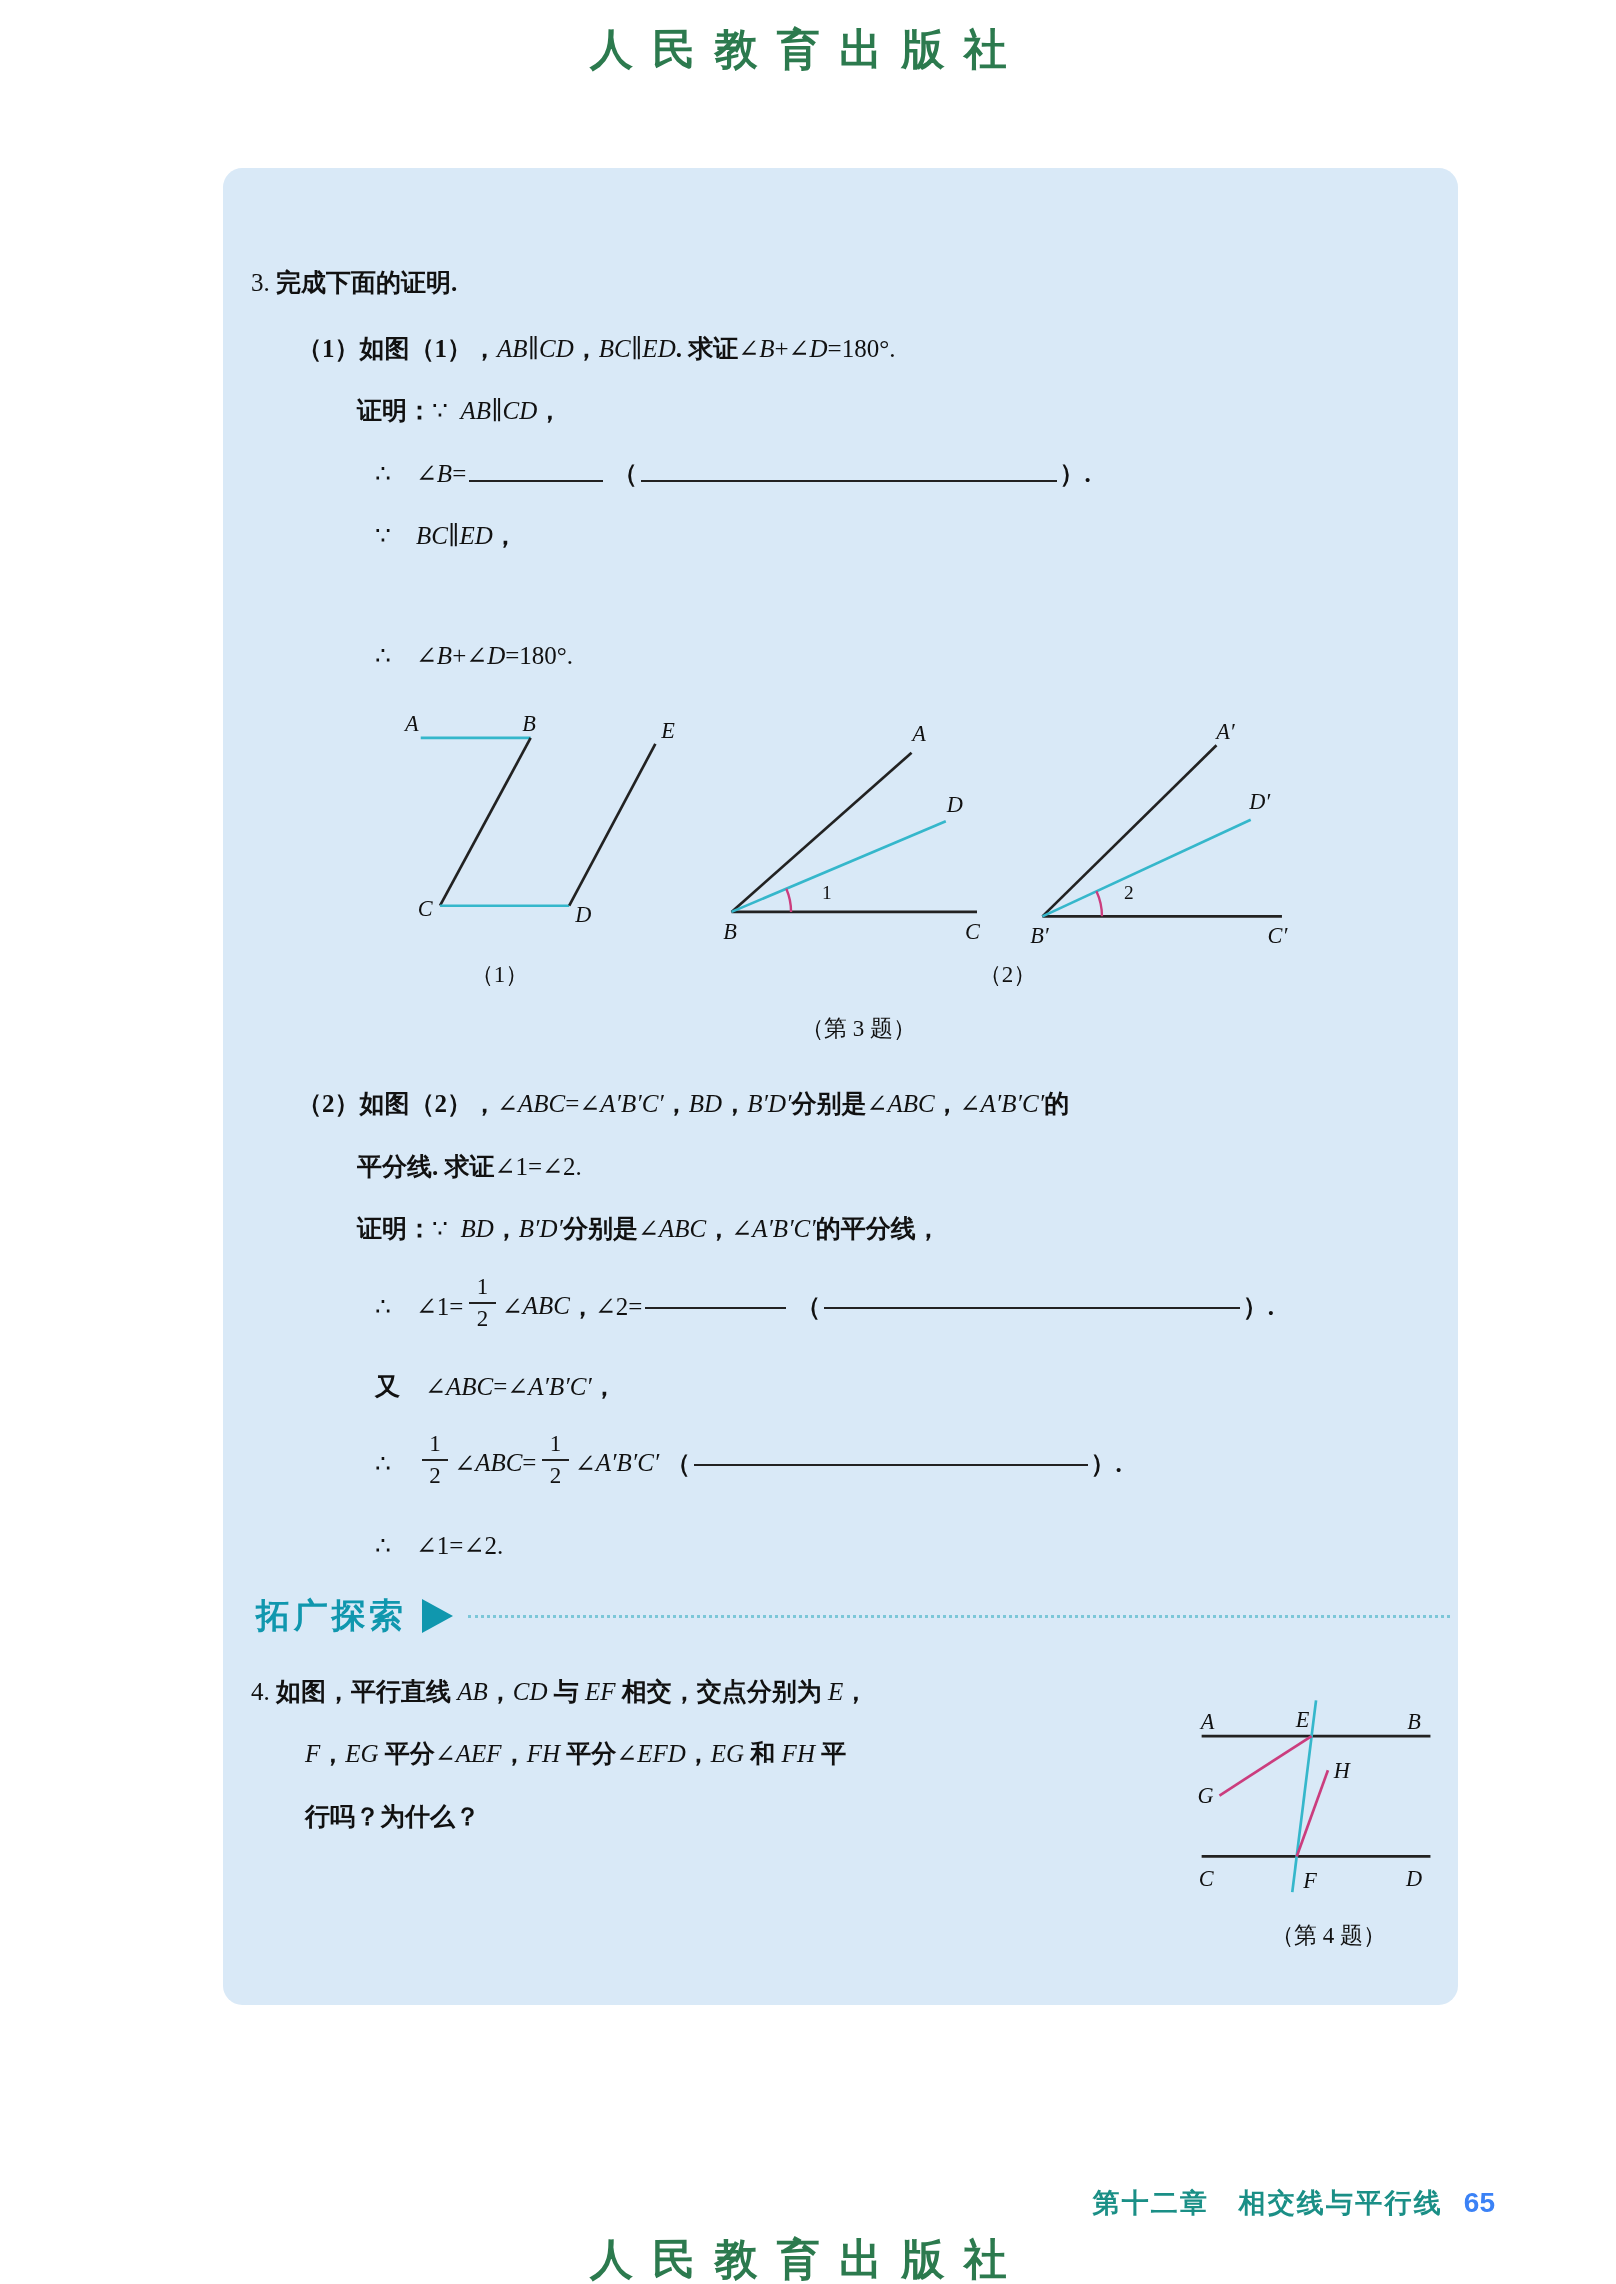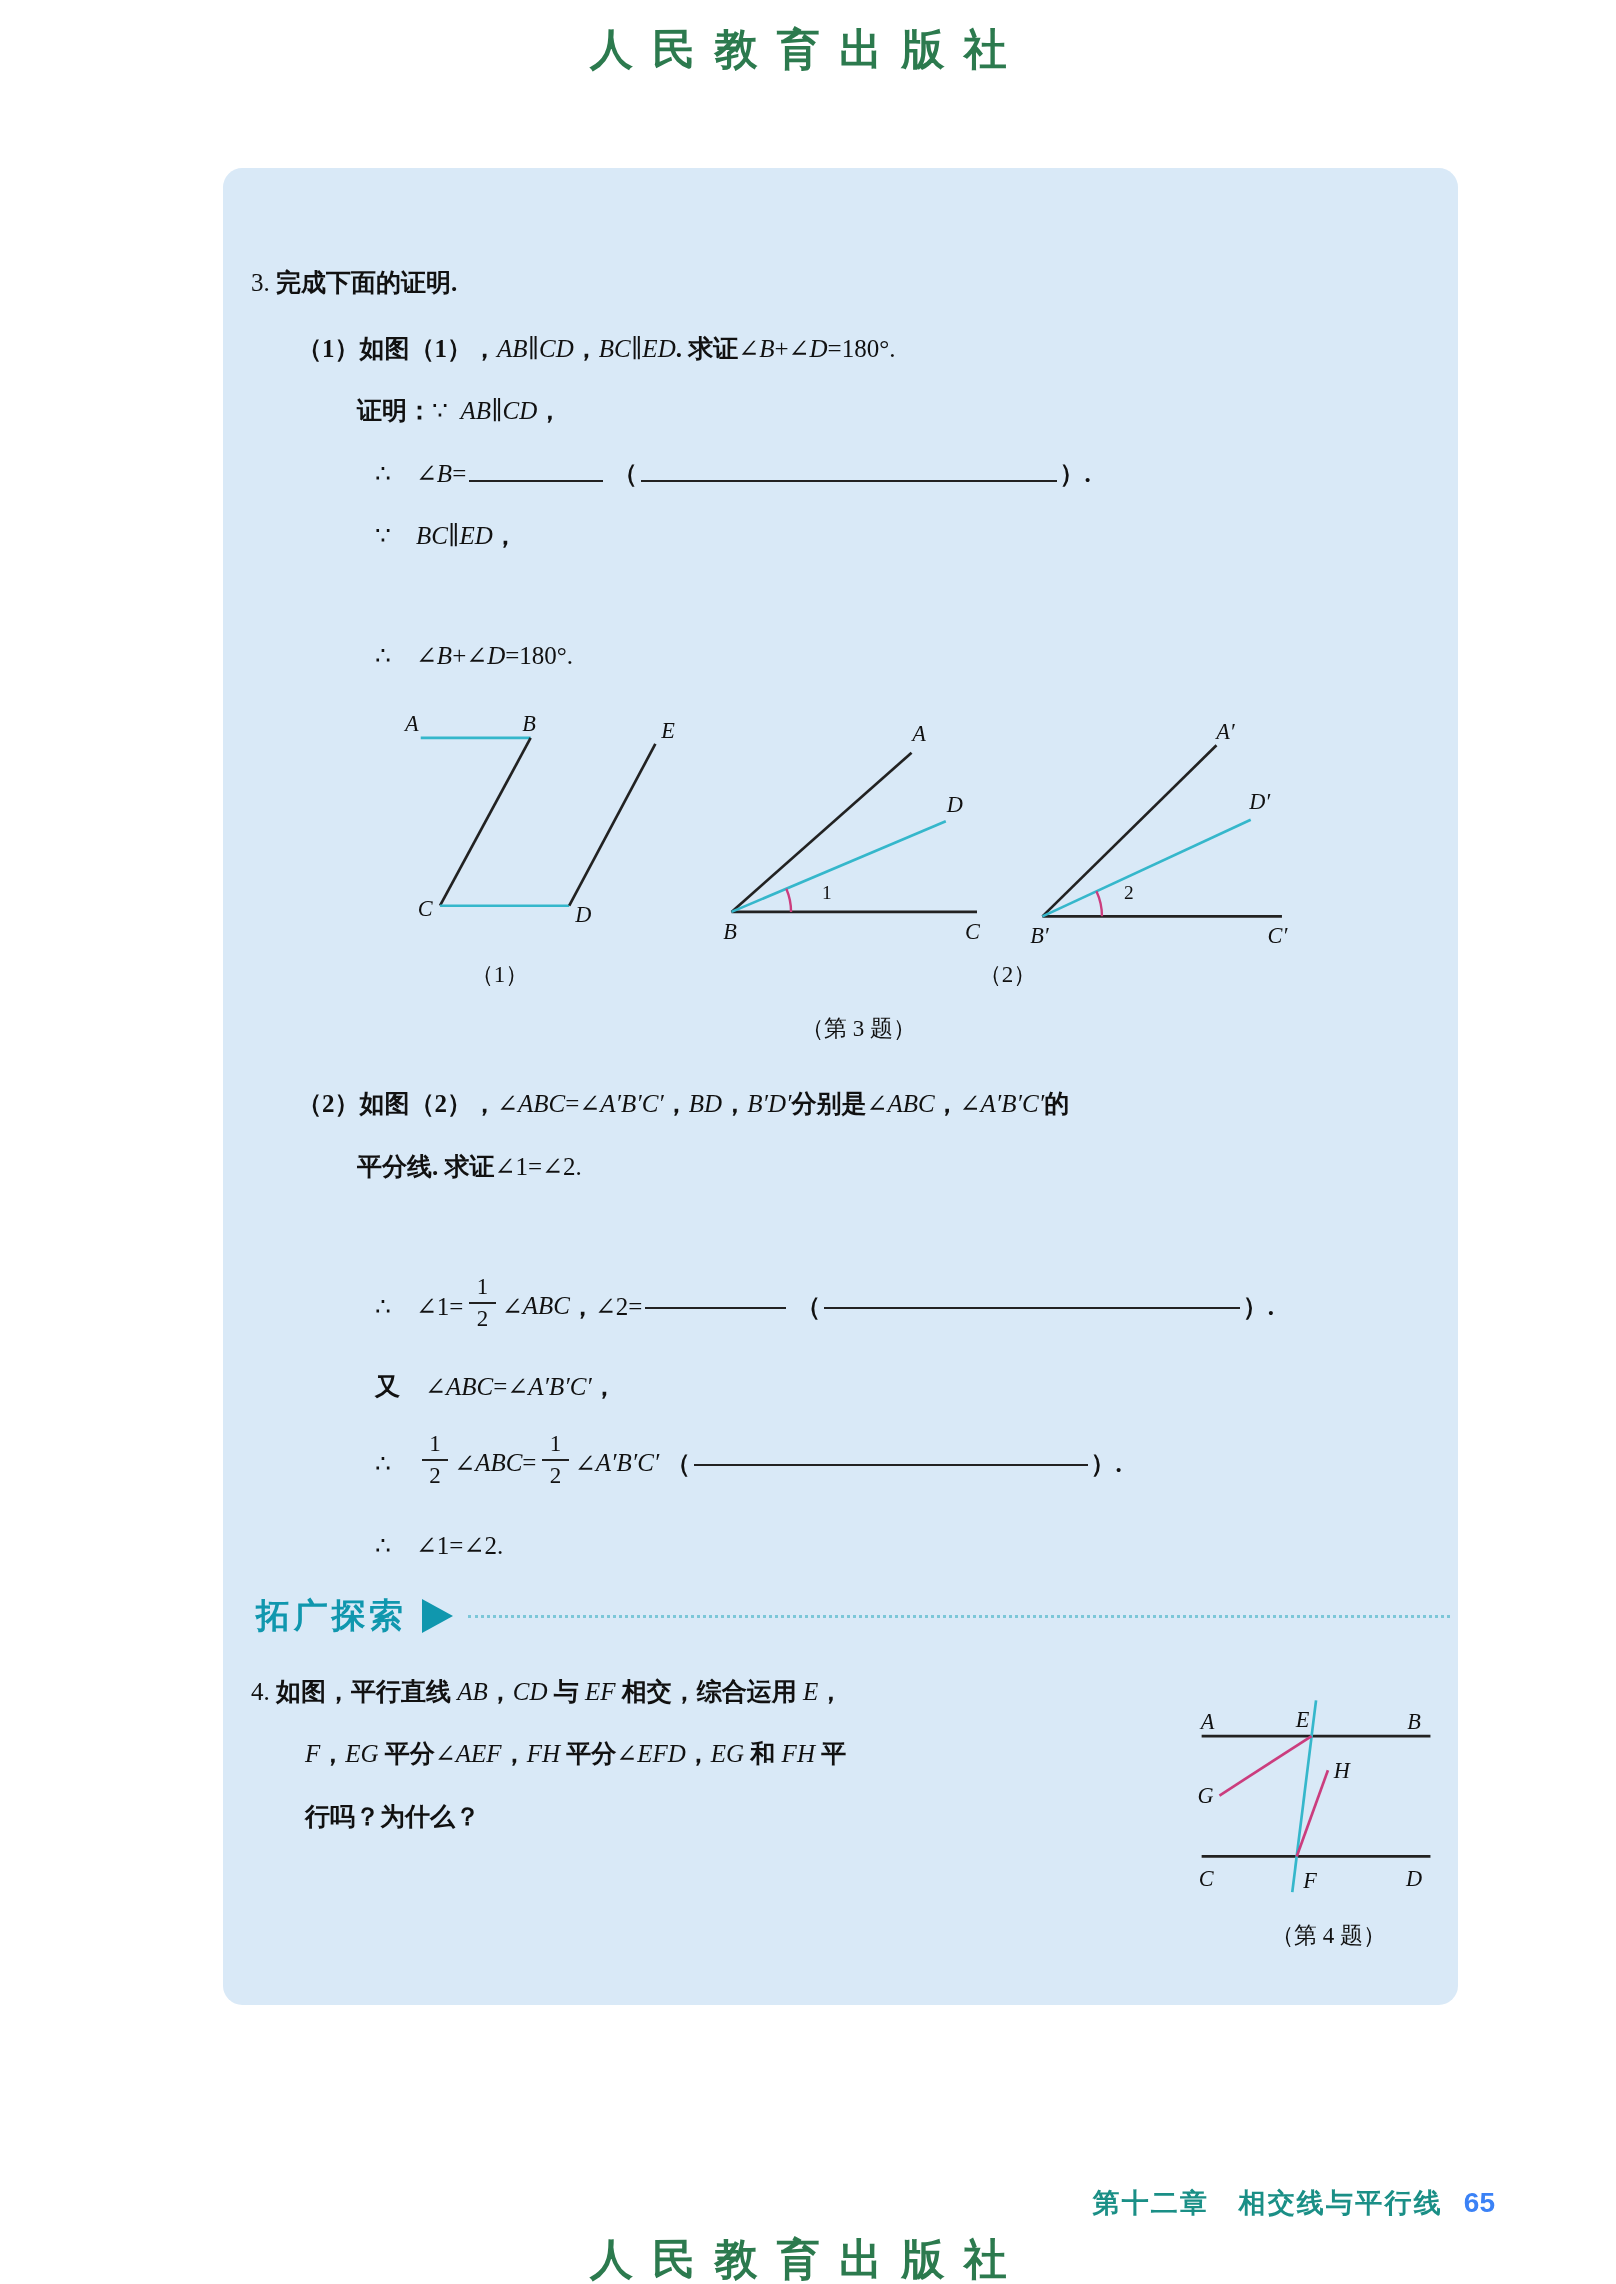--- a/index.html
+++ b/index.html
@@ -124,32 +124,33 @@
     <text class="fnum" x="274" y="120" text-anchor="middle">2</text>
   </svg>
 
   <div class="caption" style="left:388px;top:959px;width:223px">（1）</div>
   <div class="caption" style="left:896px;top:959px;width:223px">（2）</div>
   <div class="caption" style="left:747px;top:1013px;width:223px">（第 3 题）</div>
 
   <div class="line" style="left:297px;top:1087px"><span class="s-r">（2）如图（2），</span><span class="s-m">∠</span><span class="s-i">ABC</span><span class="s-m">=∠</span><span class="s-i">A′B′C′</span><span class="s-r">，</span><span class="s-i">BD</span><span class="s-r">，</span><span class="s-i">B′D′</span><span class="s-r">分别是</span><span class="s-m">∠</span><span class="s-i">ABC</span><span class="s-r">，</span><span class="s-m">∠</span><span class="s-i">A′B′C′</span><span class="s-r">的</span></div>
   <div class="line" style="left:357px;top:1150px"><span class="s-r">平分线. 求证</span><span class="s-m">∠1=∠2.</span></div>
 
+  <div class="line" style="left:357px;top:1212px"><span class="s-r">证明：</span><span class="s-m">∵ </span><span class="s-i">BD</span><span class="s-r">，</span><span class="s-i">B′D′</span><span class="s-r">分别是</span><span class="s-m">∠</span><span class="s-i">ABC</span><span class="s-r">，</span><span class="s-m">∠</span><span class="s-i">A′B′C′</span><span class="s-r">的平分线，</span></div>
   <div class="line vcenter" style="left:375px;top:1269px"><span class="s-m">∴ </span><span class="s-m">∠1=</span><span class="frac"><span class="num">1</span><span class="den">2</span></span><span class="s-m">∠</span><span class="s-i">ABC</span><span class="s-r">，</span><span class="s-m">∠2=</span><span class="blank" style="width: 141px;"></span><span class="s-r"> （</span><span class="blank" style="width: 416px;"></span><span class="s-r">）.</span></div>
   <div class="line" style="left:375px;top:1370px"><span class="s-r">又 </span><span class="s-m">∠</span><span class="s-i">ABC</span><span class="s-m">=∠</span><span class="s-i">A′B′C′</span><span class="s-r">，</span></div>
   <div class="line vcenter" style="left:375px;top:1426px"><span class="s-m">∴ </span><span class="frac"><span class="num">1</span><span class="den">2</span></span><span class="s-m">∠</span><span class="s-i">ABC</span><span class="s-m">=</span><span class="frac"><span class="num">1</span><span class="den">2</span></span><span class="s-m">∠</span><span class="s-i">A′B′C′</span><span class="s-r"> （</span><span class="blank" style="width: 394px;"></span><span class="s-r">）.</span></div>
   <div class="line" style="left:375px;top:1531px"><span class="s-m">∴ </span><span class="s-m">∠1=∠2.</span></div>
 
   <div class="section-header" style="left:256px;top:1593px;width:1194px">
     <span class="section-title">拓广探索</span>
     <span class="arrow"></span>
     <span class="dotted"></span>
   </div>
 
-  <div class="line" style="left:251px;top:1675px"><span class="s-m">4. </span><span class="s-r">如图，平行直线 </span><span class="s-i">AB</span><span class="s-r">，</span><span class="s-i">CD</span><span class="s-r"> 与 </span><span class="s-i">EF</span><span class="s-r"> 相交，综合运用 </span><span class="s-i">E</span><span class="s-r">，</span></div>
+  <div class="line" style="left:251px;top:1675px"><span class="s-m">4. </span><span class="s-r">如图，平行直线 </span><span class="s-i">AB</span><span class="s-r">，</span><span class="s-i">CD</span><span class="s-r"> 与 </span><span class="s-i">EF</span><span class="s-r"> 相交，交点分别为 </span><span class="s-i">E</span><span class="s-r">，</span></div>
   <div class="line" style="left:305px;top:1737px"><span class="s-i">F</span><span class="s-r">，</span><span class="s-i">EG</span><span class="s-r"> 平分</span><span class="s-m">∠</span><span class="s-i">AEF</span><span class="s-r">，</span><span class="s-i">FH</span><span class="s-r"> 平分</span><span class="s-m">∠</span><span class="s-i">EFD</span><span class="s-r">，</span><span class="s-i">EG</span><span class="s-r"> 和 </span><span class="s-i">FH</span><span class="s-r"> 平</span></div>
   <div class="line" style="left:305px;top:1800px"><span class="s-r">行吗？为什么？</span></div>
 
   <svg style="position:absolute;left:1194px;top:1693px" width="253" height="208" viewBox="0 0 170 140">
     <line x1="5" y1="29" x2="159" y2="29" stroke="#222" stroke-width="1.8"></line>
     <line x1="5" y1="110" x2="159" y2="110" stroke="#222" stroke-width="1.8"></line>
     <line x1="82" y1="5" x2="66" y2="134" stroke-width="1.8" stroke="#35b7cb"></line>
     <line x1="79" y1="29" x2="17" y2="69" stroke-width="1.8" stroke="#cb3d7e"></line>
     <line x1="69" y1="110" x2="90" y2="52" stroke-width="1.8" stroke="#cb3d7e"></line>
     <text class="flbl" x="9" y="24" text-anchor="middle">A</text>

